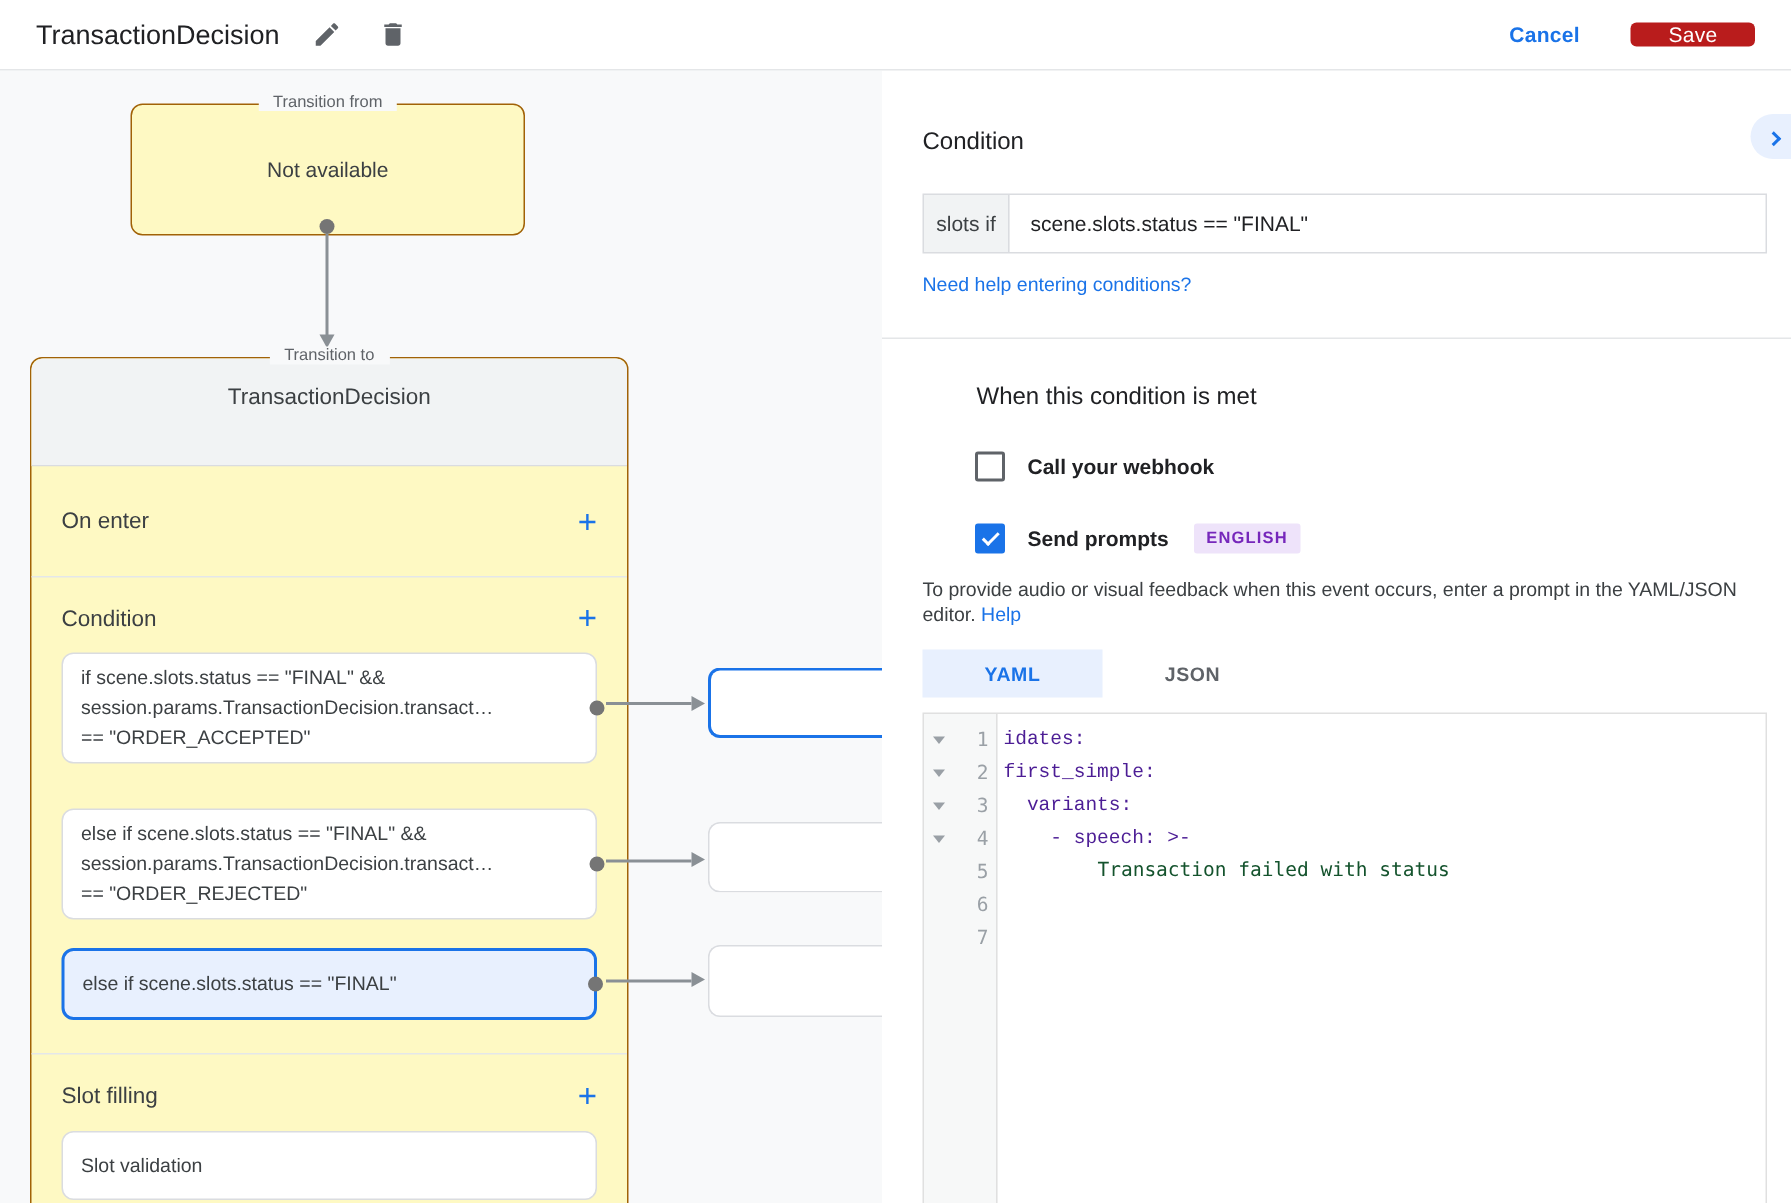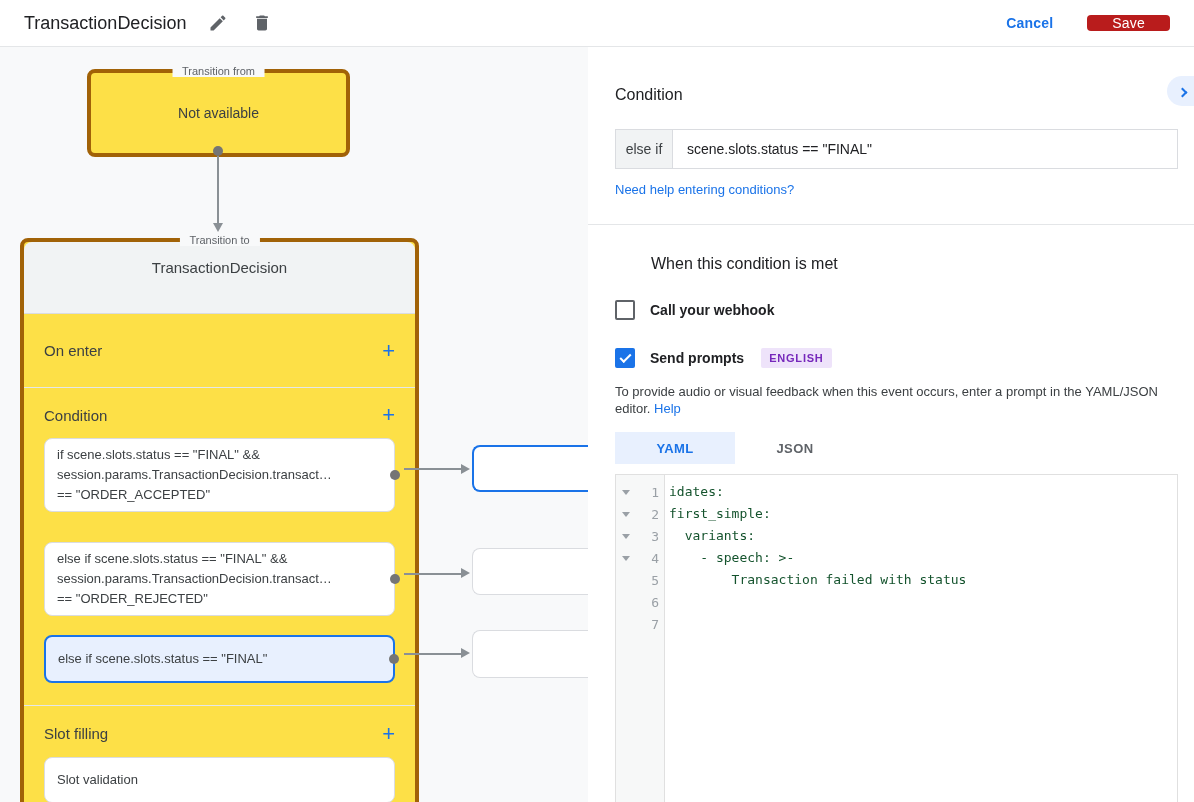--- a/index.html
+++ b/index.html
@@ -13,21 +13,21 @@
   .icon-btn { background:none; border:none; cursor:pointer; margin-left:20px; display:flex; align-items:center; padding:2px; }
   .spacer { flex:1; }
   .cancel-btn { background:none; border:none; color:#1a73e8; font-family:inherit;
                 font-size:14px; font-weight:700; cursor:pointer; letter-spacing:.2px; }
   .save-btn { background:#b91c1c; border:none; color:#fff; font-family:inherit; font-size:14px;
               font-weight:400; border-radius:4px; padding:0 25px; margin-left:34px; cursor:pointer; letter-spacing:.2px; }
 
   
   .main { position:relative; height:755px; background:#f8f9fa; overflow:hidden; }
 
-  .node { position:absolute; background:#fde047; border:4px solid #a16207; border-radius:8px; }
+  .node { position:absolute; background:#fef9c3; border:1px solid #a16207; border-radius:8px; }
   .legend { position:absolute; top:-8px; left:50%; transform:translateX(-50%); background:#f8f9fa;
             padding:0 10px; font-size:11px; color:#5f6368; white-space:nowrap; }
 
   #t-from { left:87px; top:22px; width:263px; height:88px; }
   #t-from .content { display:flex; align-items:center; justify-content:center; height:100%;
                      font-size:14px; color:#3c4043; }
 
   .dot  { position:absolute; width:10px; height:10px; border-radius:50%; background:#757575; }
   .vline { position:absolute; width:2px; background:#8a9095; }
   .arrow-down { position:absolute; width:0; height:0; border-left:5px solid transparent;
@@ -81,21 +81,21 @@
 
   .cond-input { display:flex; align-items:stretch; height:40px; border:1px solid #dadce0; margin-top:25px; background:#fff; }
   .cond-prefix { width:57px; background:#f1f3f4; border-right:1px solid #dadce0; display:flex;
                  align-items:center; justify-content:center; font-size:14px; color:#3c4043; flex:none; }
   .cond-value { flex:1; display:flex; align-items:center; padding-left:14px; font-size:14px; color:#202124; }
 
   .help-link { display:inline-block; margin-top:13px; font-size:13px; color:#1a73e8; text-decoration:none; cursor:pointer; }
   .panel-divider { border-bottom:1px solid #e4e6e8; margin:26px -16px 0 -27px; }
 
   .when-heading { font-size:16px; font-weight:400; color:#202124; margin-top:30px;margin-left:36px; }
-  .check-row { display:flex; align-items:center; margin-top:27px; }
+  .check-row { display:flex; align-items:center; margin-top:27px;margin-left:35px; }
   .check-row + .check-row { margin-top:28px; }
   .checkbox { width:20px; height:20px; border:2px solid #5f6368; border-radius:2px; position:relative;
               flex:none; cursor:pointer; background:#fff; }
   .checkbox.checked { background:#1a73e8; border-color:#1a73e8; }
   .checkbox.checked::after { content:""; position:absolute; left:3px; top:4px; width:9px; height:4px;
               border-left:2px solid #fff; border-bottom:2px solid #fff; transform:rotate(-45deg); }
   .check-label { font-size:14px; font-weight:700; color:#202124; margin-left:15px; }
   .lang-badge { margin-left:17px; background:#eee3fa; color:#7627bb; font-size:11px; font-weight:700;
                 letter-spacing:.8px; padding:4px 8px; border-radius:2px; }
 
@@ -110,21 +110,21 @@
   .editor { display:flex; margin-top:10px; border:1px solid #e0e0e0; height:340px; background:#fff;
             font-family:"DejaVu Sans Mono", monospace; font-size:13px; overflow:hidden; }
   .gutter { width:49px; flex:none; background:#f7f8f8; border-right:1px solid #e0e0e0; padding-top:6px; }
   .gutter-row { height:22px; display:flex; align-items:center; }
   .fold { width:19px; display:flex; justify-content:center; cursor:pointer; }
   .fold.has::before { content:""; border-left:4px solid transparent; border-right:4px solid transparent;
                       border-top:5px solid #9aa0a6; }
   .lnum { flex:1; text-align:right; padding-right:5px; color:#9aa0a6; font-size:13px; }
   .code { flex:1; padding-top:6px; overflow:hidden; }
   .code-line { height:22px; line-height:22px; white-space:pre; padding-left:4px; overflow:hidden; }
-  .code-line.key { color:#14532d; }
+  .code-line.key { color:#4c1d95;font-family:Liberation Mono, monospace; }
   .code-line.plain { color:#14532d; }
   .code-line.hl { background:#e0eefa; }
 </style>
 </head>
 <body>
 
 <div class="topbar">
   <span class="title">TransactionDecision</span>
   <button class="icon-btn">
     <svg width="20" height="20" viewBox="0 0 24 24">
@@ -208,21 +208,21 @@
   <div class="target-box" id="boxA"></div>
   <div class="target-box" id="boxB"></div>
   <div class="target-box" id="boxC"></div>
 
   <div class="panel">
     <button class="collapse-btn"><span class="chev"></span></button>
 
     <div class="panel-title">Condition</div>
 
     <div class="cond-input">
-      <div class="cond-prefix">else if</div>
+      <div class="cond-prefix">slots if</div>
       <div class="cond-value">scene.slots.status == "FINAL"</div>
     </div>
 
     <a class="help-link">Need help entering conditions?</a>
 
     <div class="panel-divider"></div>
 
     <div class="when-heading">When this condition is met</div>
 
     <div class="check-row">

